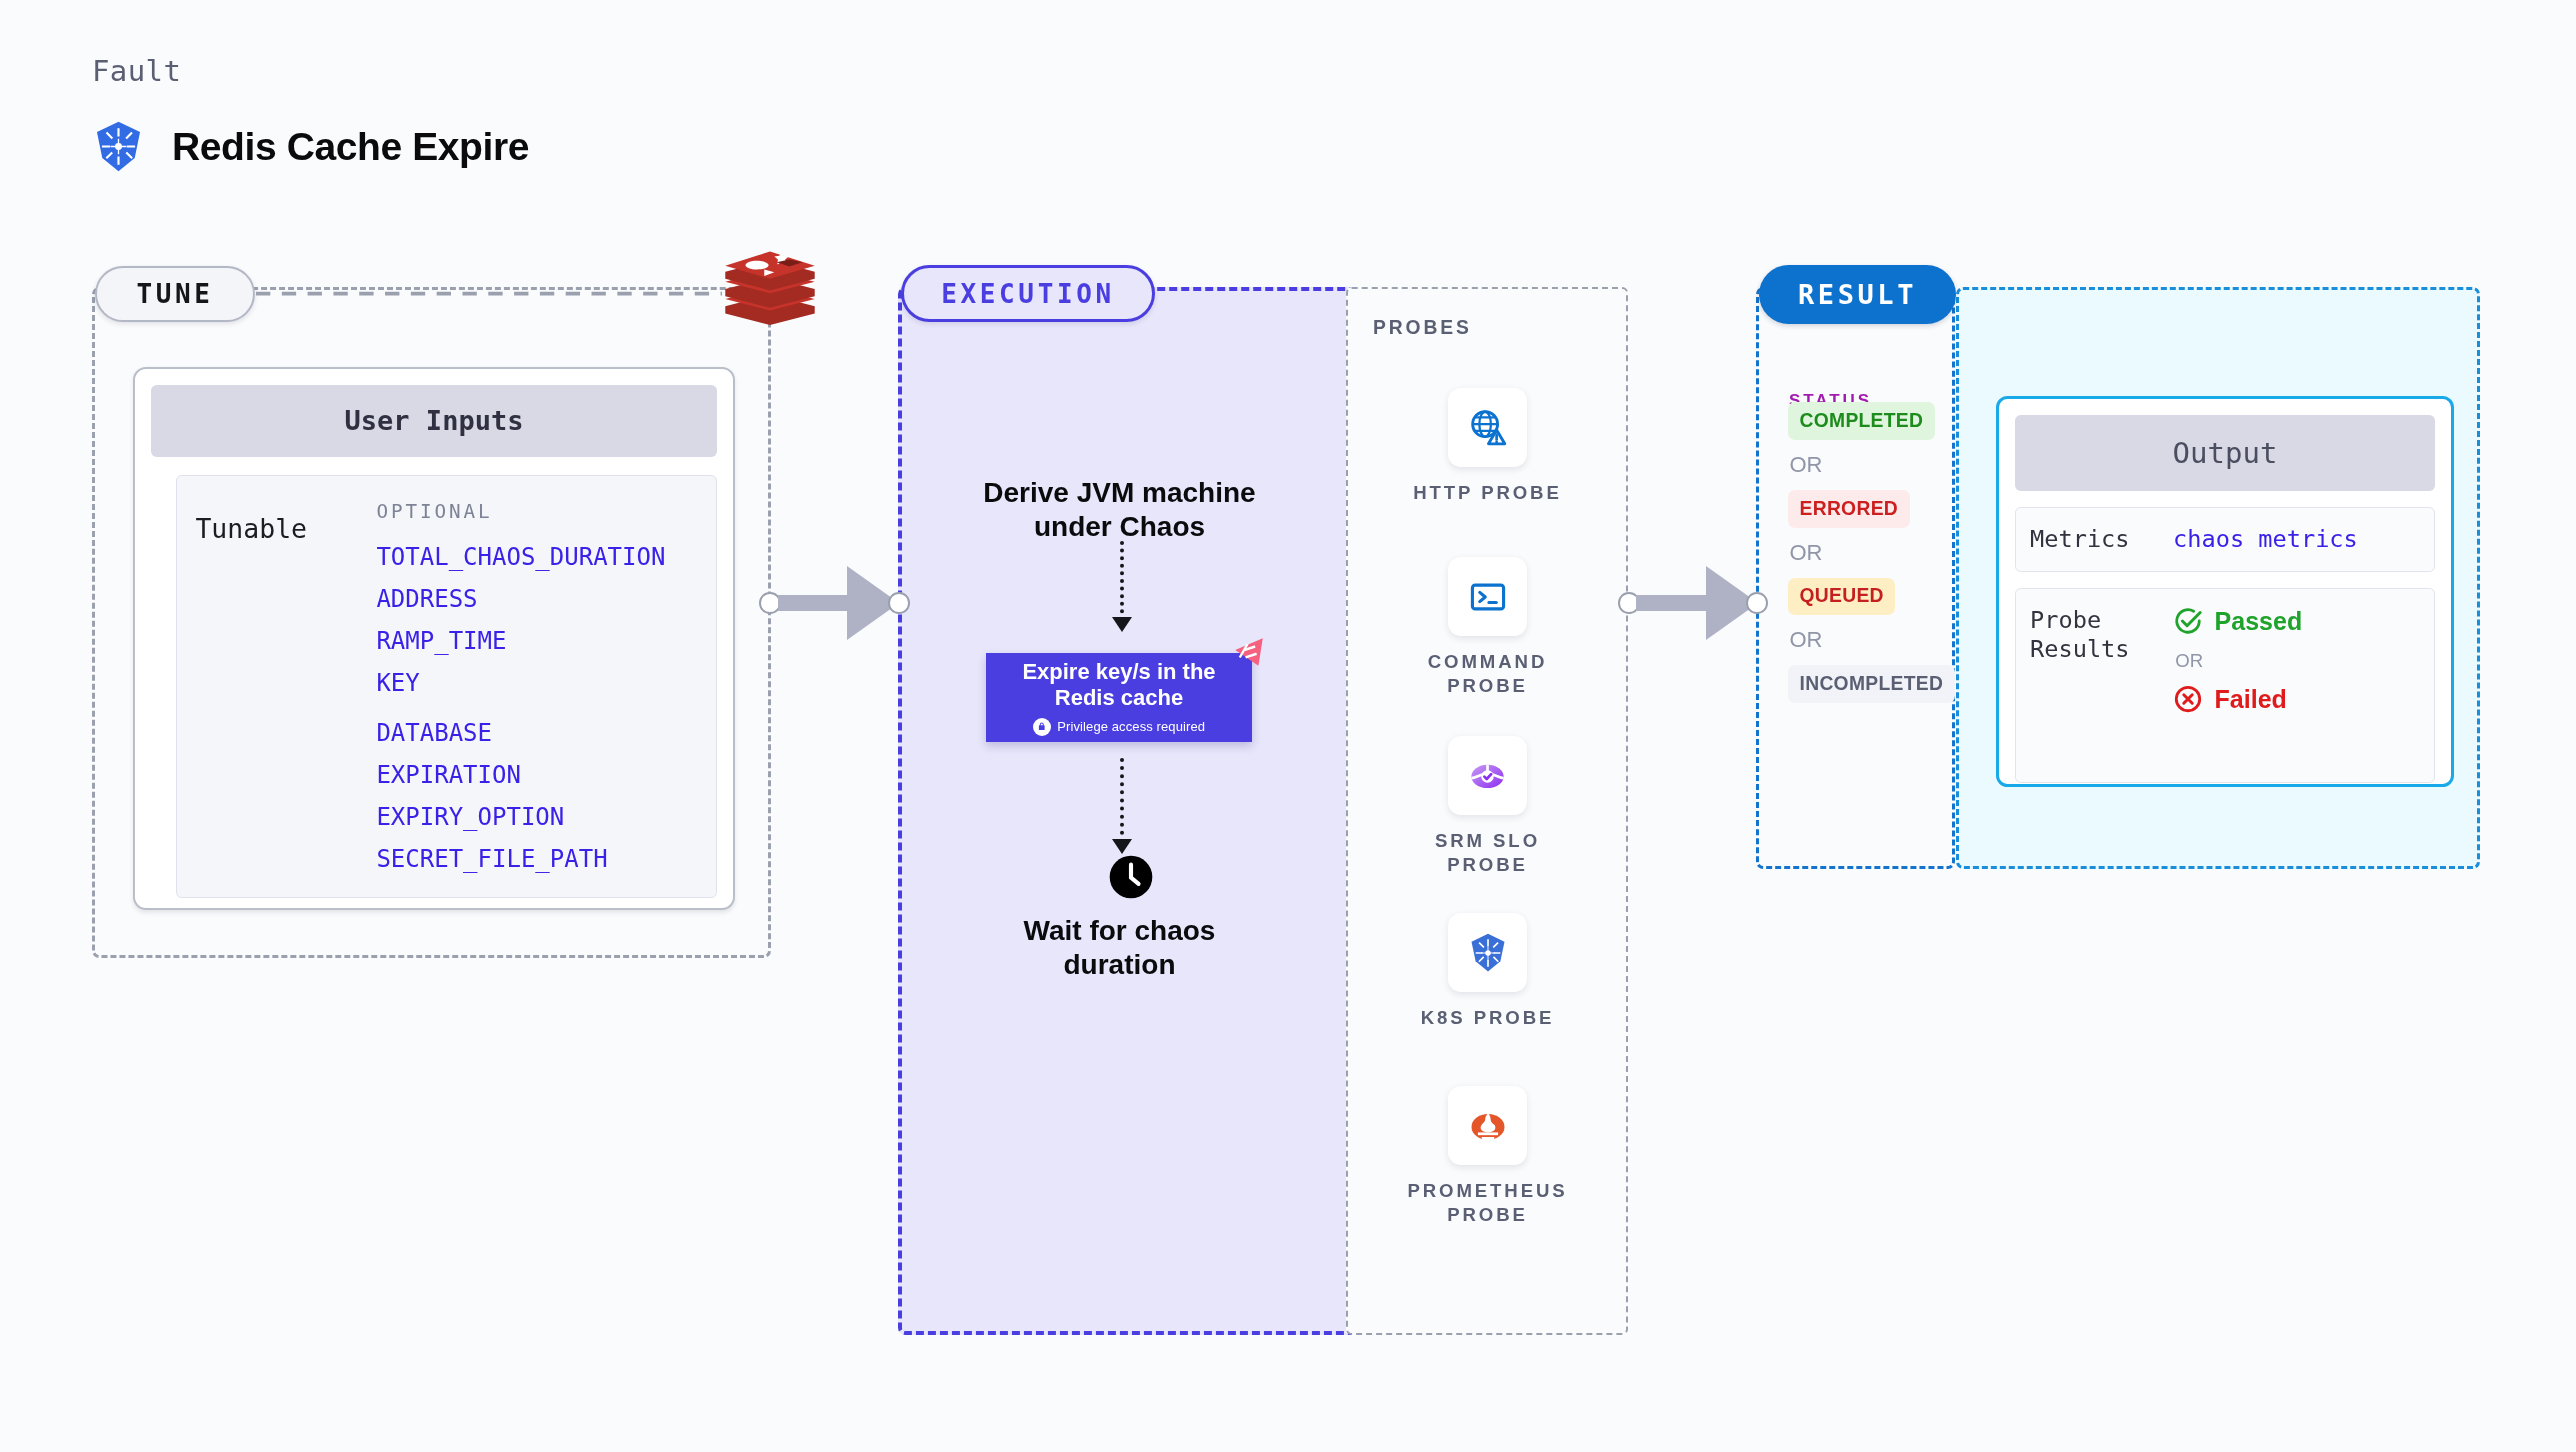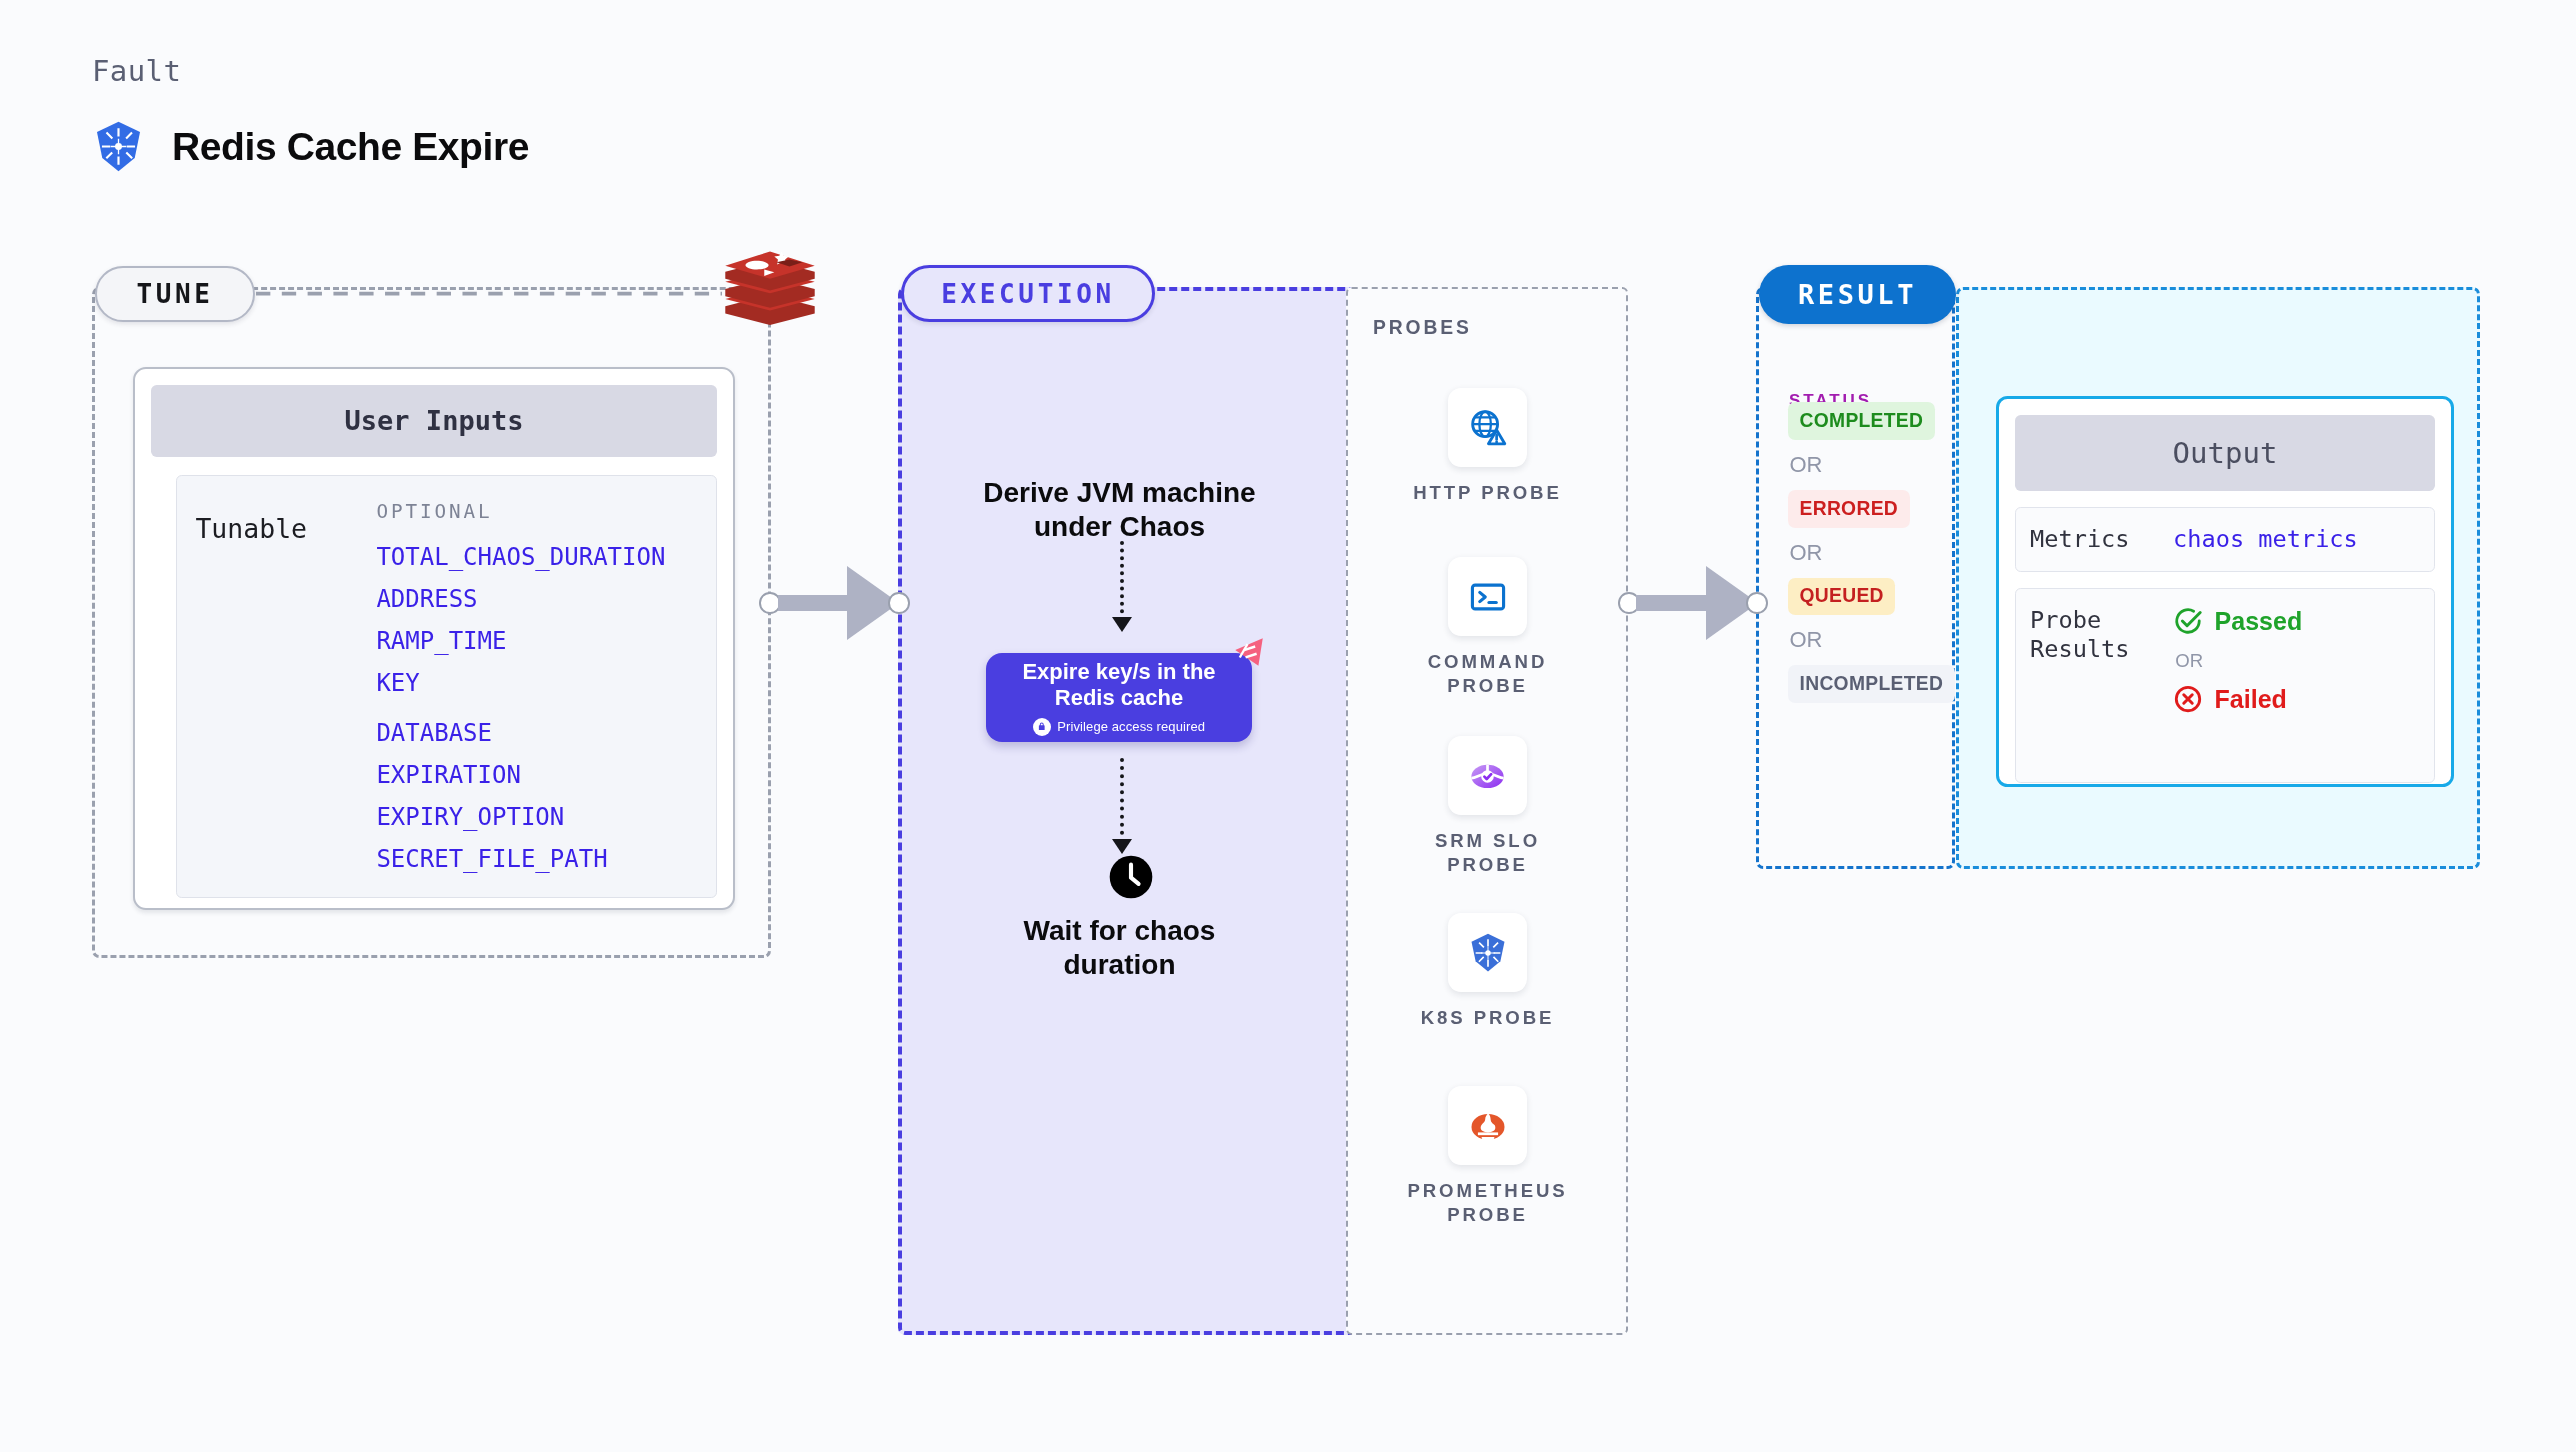--- a/index.html
+++ b/index.html
@@ -155,21 +155,21 @@
   }
   .dotted-arrow-head {
     position: absolute; width: 0; height: 0;
     border-left: 10px solid transparent;
     border-right: 10px solid transparent;
     border-top: 15.8px solid #15161a;
   }
   .action-card {
     position: absolute; left: 986px; top: 653px;
     width: 266px; height: 89px;
-    background: #4a3ee0; border-radius: 16px;
+    background: #4a3ee0; border-radius: 0;
     display: flex; flex-direction: column; align-items: center;
     justify-content: center; padding: 10px 10px;
     box-shadow: 0 4.3px 8.6px rgba(40,30,120,.22);
   }
   .action-card-title {
     color: #ffffff; font-size: 22px; font-weight: 700;
     text-align: center; line-height: 1.14;
   }
   .action-card-sub {
     display: flex; align-items: center; gap: 6.4px; margin-top: 7.9px;

